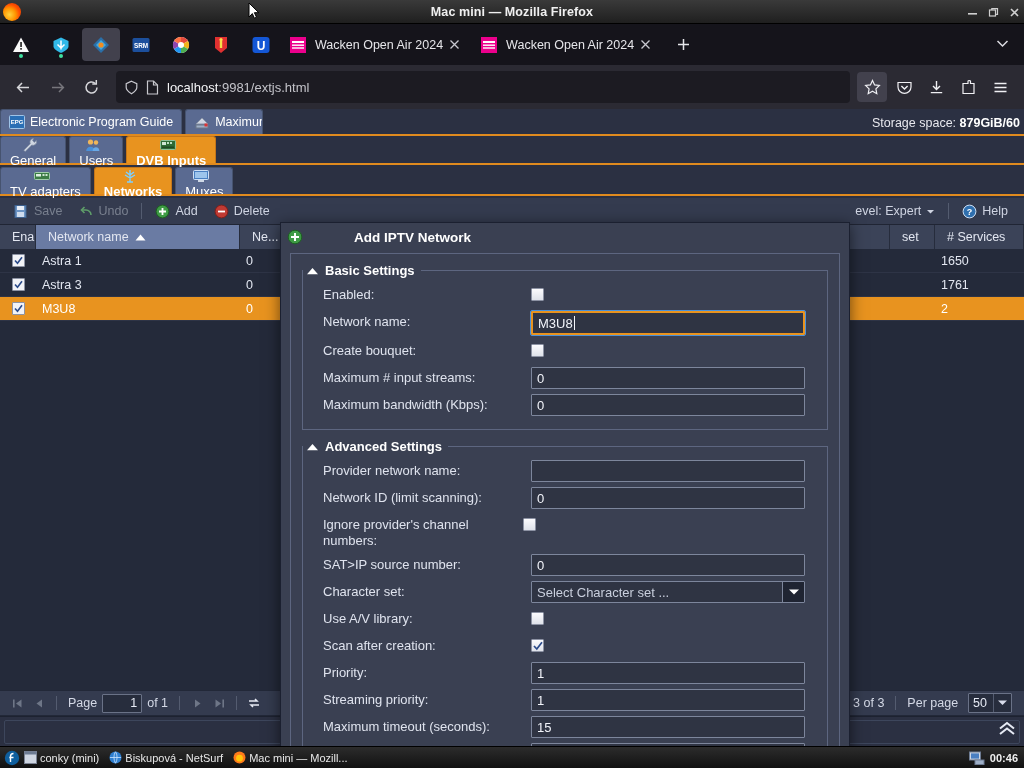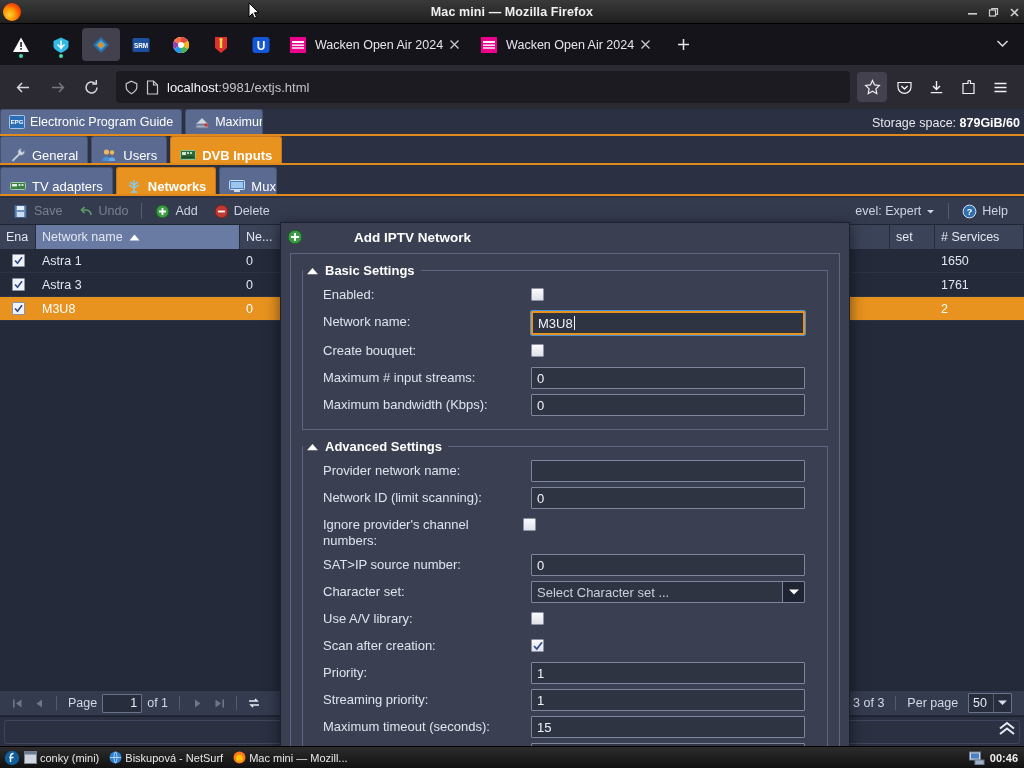--- a/index.html
+++ b/index.html
@@ -100,22 +100,22 @@
     background: #2b3042; border-bottom: 2px solid #e08a1e;
     display: flex; align-items: flex-end;
   }
   .th-row3 {
     position: absolute; left: 0; top: 58px; width: 1024px; height: 29px;
     background: #2b3042; border-bottom: 2px solid #e08a1e;
     display: flex; align-items: flex-end;
   }
   .th-tab {
     height: 27px; background: #5a6a91; border: 1px solid #46536f; border-bottom: none;
-    border-radius: 3px 3px 0 0; display: flex; align-items: flex-end; padding: 0 9px;
-    margin-right: 3px; color: #ffffff; font-size: 13px; white-space: nowrap;
+    border-radius: 3px 3px 0 0; display: flex; align-items: center; padding: 0 9px;
+    margin-right: 3px; color: #ffffff; font-size: 13px; white-space: nowrap; flex-direction: column;
   }
   .th-tab.active { background: #e8931f; border-color: #c4761a; font-weight: bold; }
   .th-tab .ico { width: 16px; height: 16px; margin-right: 6px; flex: none; }
 
   
   .grid-toolbar {
     position: absolute; left: 0; top: 89px; width: 1024px; height: 27px;
     background: #343b4f; border-bottom: 1px solid #202534;
     display: flex; align-items: center; padding-left: 6px; gap: 0px;
   }
@@ -124,21 +124,21 @@
   .tb-item .ico { width: 15px; height: 15px; margin-right: 5px; flex: none; }
   .tb-sep { width: 1px; height: 16px; background: #545c70; margin: 0 5px; }
   .tb-right { margin-left: auto; display: flex; align-items: center; padding-right: 8px; }
 
   
   .grid-head {
     position: absolute; left: 0; top: 116px; width: 1024px; height: 24px;
     background: #343b4f; display: flex; border-bottom: 1px solid #1f2432;
   }
   .gh-cell {
-    height: 24px; display: flex; align-items: center; padding: 0 6px;
+    height: 24px; display: flex; align-items: center; padding: 0 12px;
     color: #e3e7f1; font-size: 12.5px; border-right: 1px solid #262c3c;
     background: #3b4358; white-space: nowrap; overflow: hidden;
   }
   .gh-cell.sorted { background: #6a7ba3; }
   .gh-cell .sortarrow { margin-left: 6px; }
   .grid-body { position: absolute; left: 0; top: 140px; width: 1024px; bottom: 56px; background: #242a3a; }
   .grow { height: 24px; display: flex; align-items: center; border-bottom: 1px solid #2e3446; }
   .grow.sel { background: #e8931f; }
   .gc {
     height: 24px; display: flex; align-items: center; padding: 0 6px;

